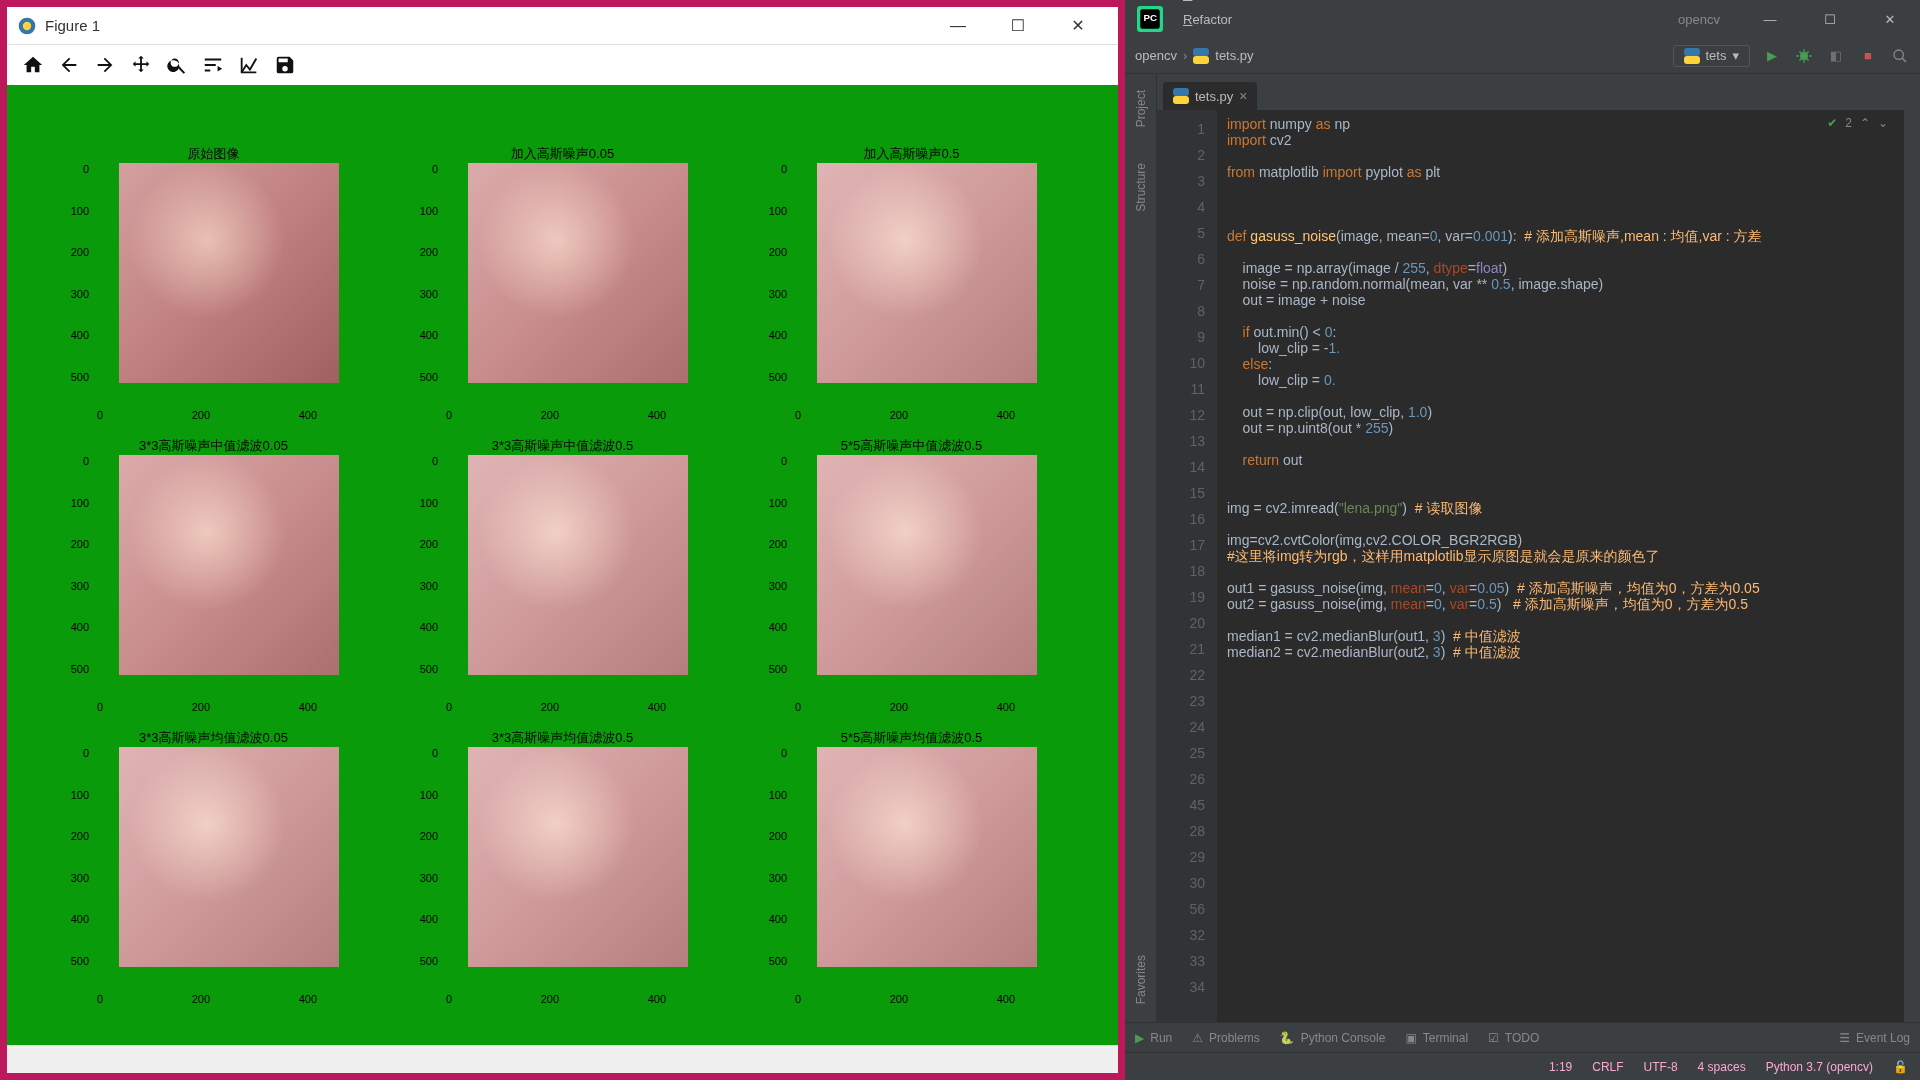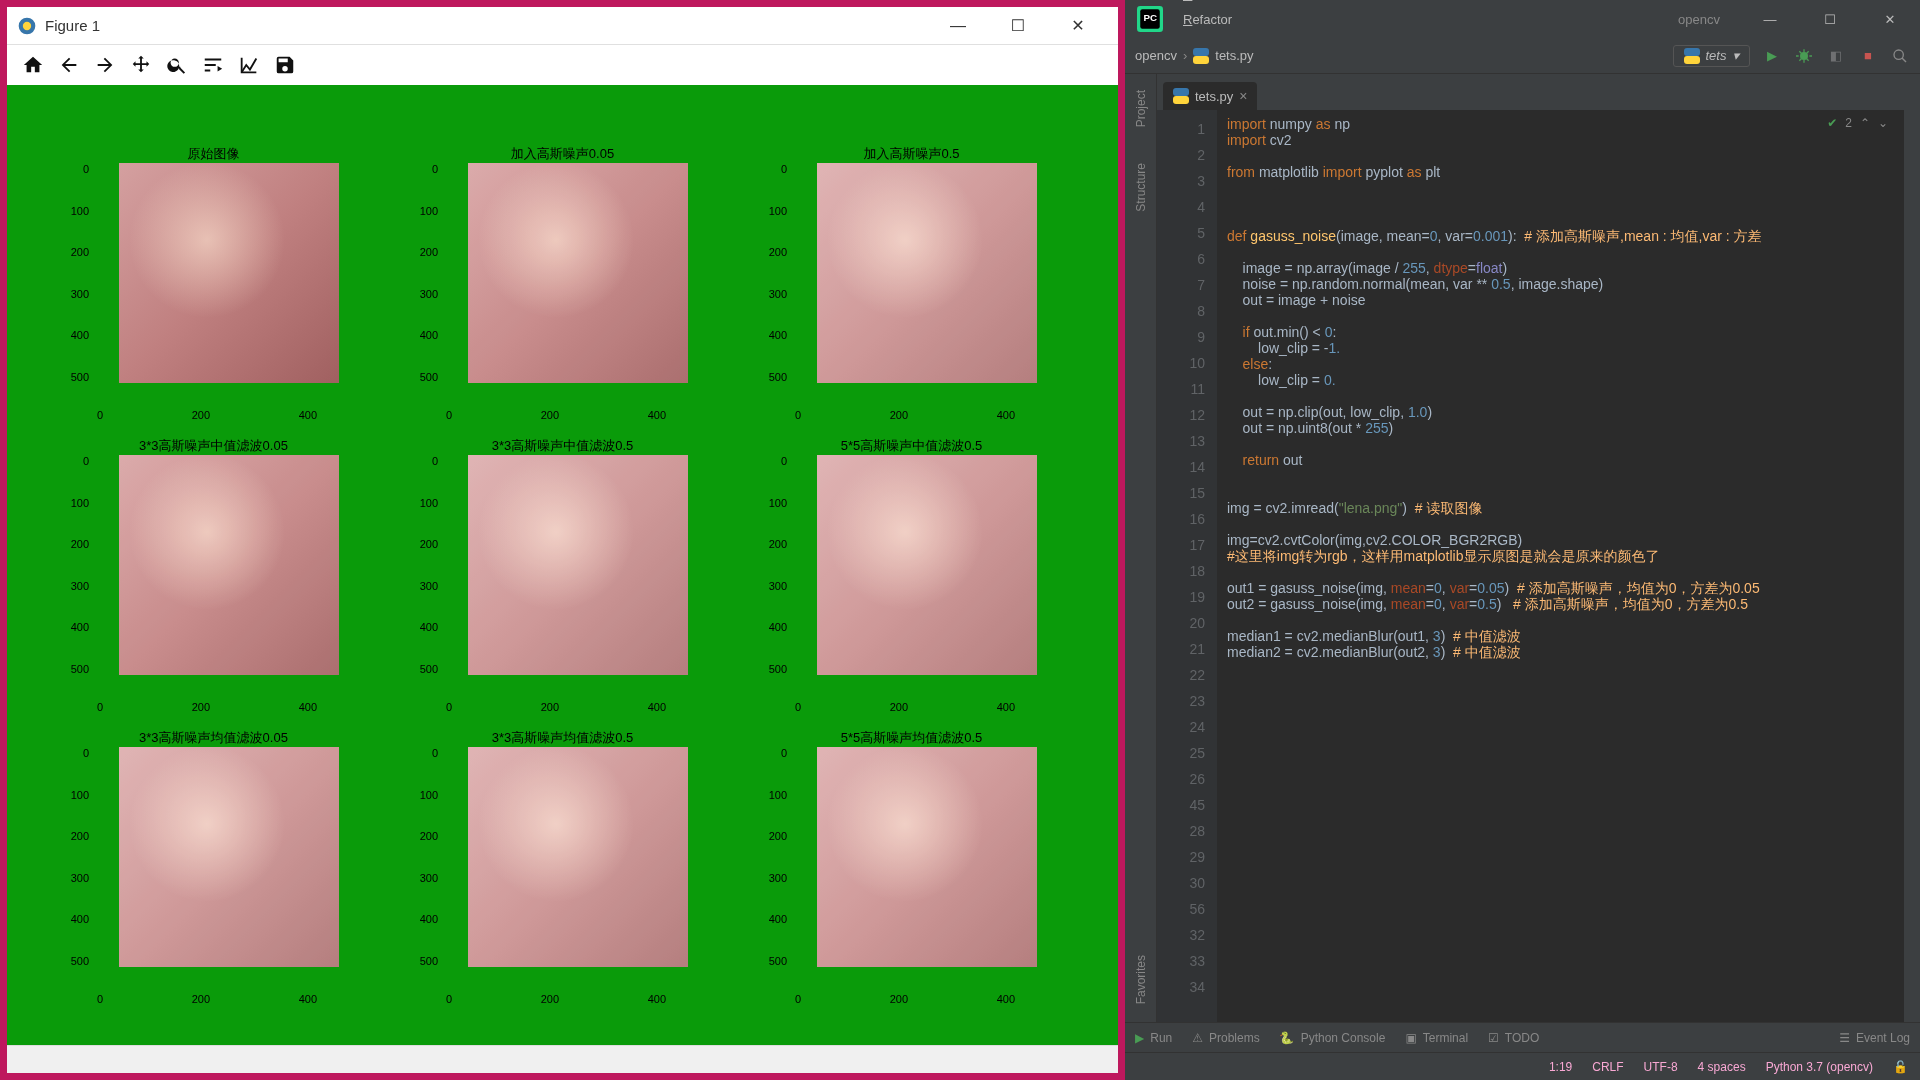--- a/index.html
+++ b/index.html
@@ -32,21 +32,21 @@
 .menu-bar { display: flex; gap: 2px; flex-direction: column; }
 .menu-item { padding: 4px 8px; color: #bbb; cursor: pointer; }
 .menu-item .u { text-decoration: underline; }
 .ide-project-label { margin-left: auto; margin-right: 20px; color: #888; }
 .ide-win-controls { display: flex; }
 .ide-win-btn { width: 60px; height: 38px; display: flex; align-items: center; justify-content: center; color: #bbb; }
 .nav-bar { height: 36px; display: flex; align-items: center; padding: 0 10px; background: #3c3f41; border-bottom: 1px solid #323232; }
 .breadcrumb { display: flex; align-items: center; gap: 6px; font-size: 13px; }
 .breadcrumb .sep { color: #888; }
 .nav-right { margin-left: auto; display: flex; align-items: center; gap: 12px; }
-.run-config { background: #3c3f41; border: 1px solid #555; padding: 2px 10px; border-radius: 3px; display: flex; align-items: center; gap: 6px; font-style: italic; }
+.run-config { background: #3c3f41; border: 1px solid #555; padding: 2px 10px; border-radius: 3px; display: flex; align-items: center; gap: 6px; }
 .nav-icon { width: 20px; height: 20px; display: flex; align-items: center; justify-content: center; }
 .ide-body { flex: 1; display: flex; overflow: hidden; }
 .left-gutter { width: 32px; background: #3c3f41; border-right: 1px solid #323232; display: flex; flex-direction: column; align-items: center; padding-top: 8px; gap: 20px; }
 .gutter-label { writing-mode: vertical-rl; transform: rotate(180deg); font-size: 12px; color: #888; padding: 8px 0; }
 .editor-area { flex: 1; display: flex; flex-direction: column; }
 .tab-bar { height: 36px; display: flex; align-items: flex-end; background: #3c3f41; padding-left: 6px; }
 .tab { background: #4e5254; padding: 6px 10px; display: flex; align-items: center; gap: 6px; border-top-left-radius: 4px; border-top-right-radius: 4px; font-size: 13px; }
 .tab.active { background: #2b2b2b; }
 .tab-close { color: #888; font-size: 14px; }
 .editor { flex: 1; background: #2b2b2b; display: flex; overflow: hidden; font-family: 'Consolas', 'JetBrains Mono', monospace; font-size: 14px; position: relative; }

